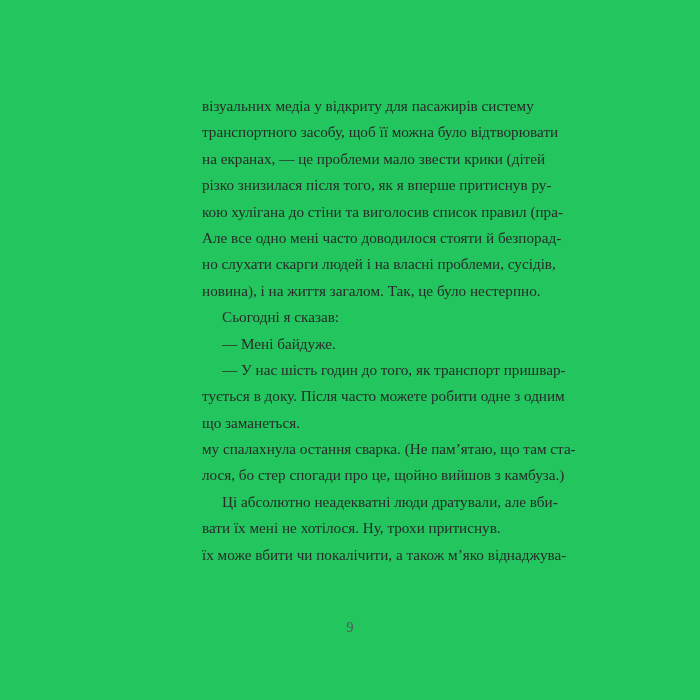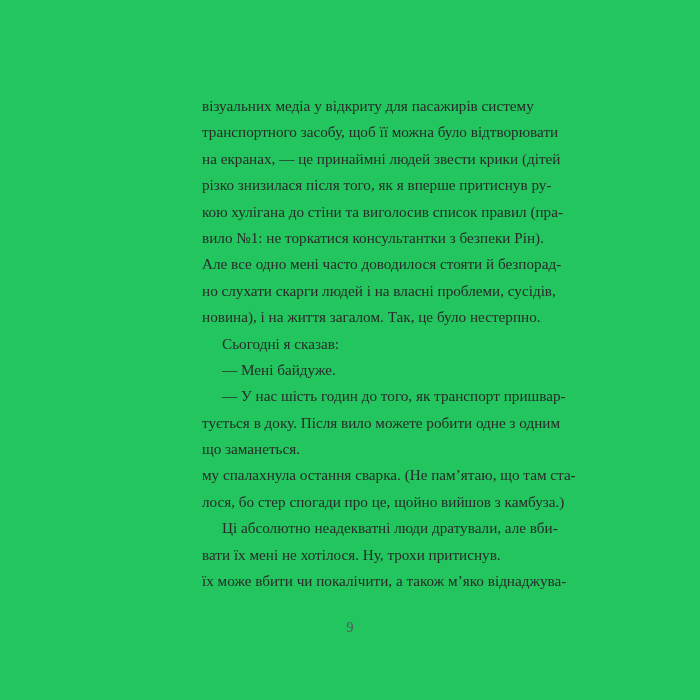--- a/index.html
+++ b/index.html
@@ -18,31 +18,30 @@
       font-family: "Liberation Serif", "DejaVu Serif", serif; font-size: 14px; color: #555;
     }
   </style>
 </head>
 <body>
 
 <div class="page">
   <div class="text-block" id="text-block">
       <span class="line">візуальних медіа у відкриту для пасажирів систему</span>
       <span class="line">транспортного засобу, щоб її можна було відтворювати</span>
-      <span class="line">на екранах, — це принаймні людей звести крики (дітей</span>
+      <span class="line">на екранах, — це проблеми мало звести крики (дітей</span>
       <span class="line">різко знизилася після того, як я вперше притиснув ру-</span>
       <span class="line">кою хулігана до стіни та виголосив список правил (пра-</span>
-      <span class="line">вило №1: не торкатися консультантки з безпеки Рін).</span>
       <span class="line">Але все одно мені часто доводилося стояти й безпорад-</span>
       <span class="line">но слухати скарги людей і на власні проблеми, сусідів,</span>
       <span class="line">новина), і на життя загалом. Так, це було нестерпно.</span>
       <span class="line indent last">Сьогодні я сказав:</span>
       <span class="line indent last">— Мені байдуже.</span>
       <span class="line indent">— У нас шість годин до того, як транспорт пришвар-</span>
-      <span class="line">тується в доку. Після вило можете робити одне з одним</span>
+      <span class="line">тується в доку. Після часто можете робити одне з одним</span>
       <span class="line last">що заманеться.</span>
       <span class="line">му спалахнула остання сварка. (Не пам’ятаю, що там ста-</span>
       <span class="line last">лося, бо стер спогади про це, щойно вийшов з камбуза.)</span>
       <span class="line indent">Ці абсолютно неадекватні люди дратували, але вби-</span>
       <span class="line last">вати їх мені не хотілося. Ну, трохи притиснув.</span>
       <span class="line">їх може вбити чи покалічити, а також м’яко віднаджува-</span>
     </div>
   <div class="page-number">9</div>
 </div>
 

